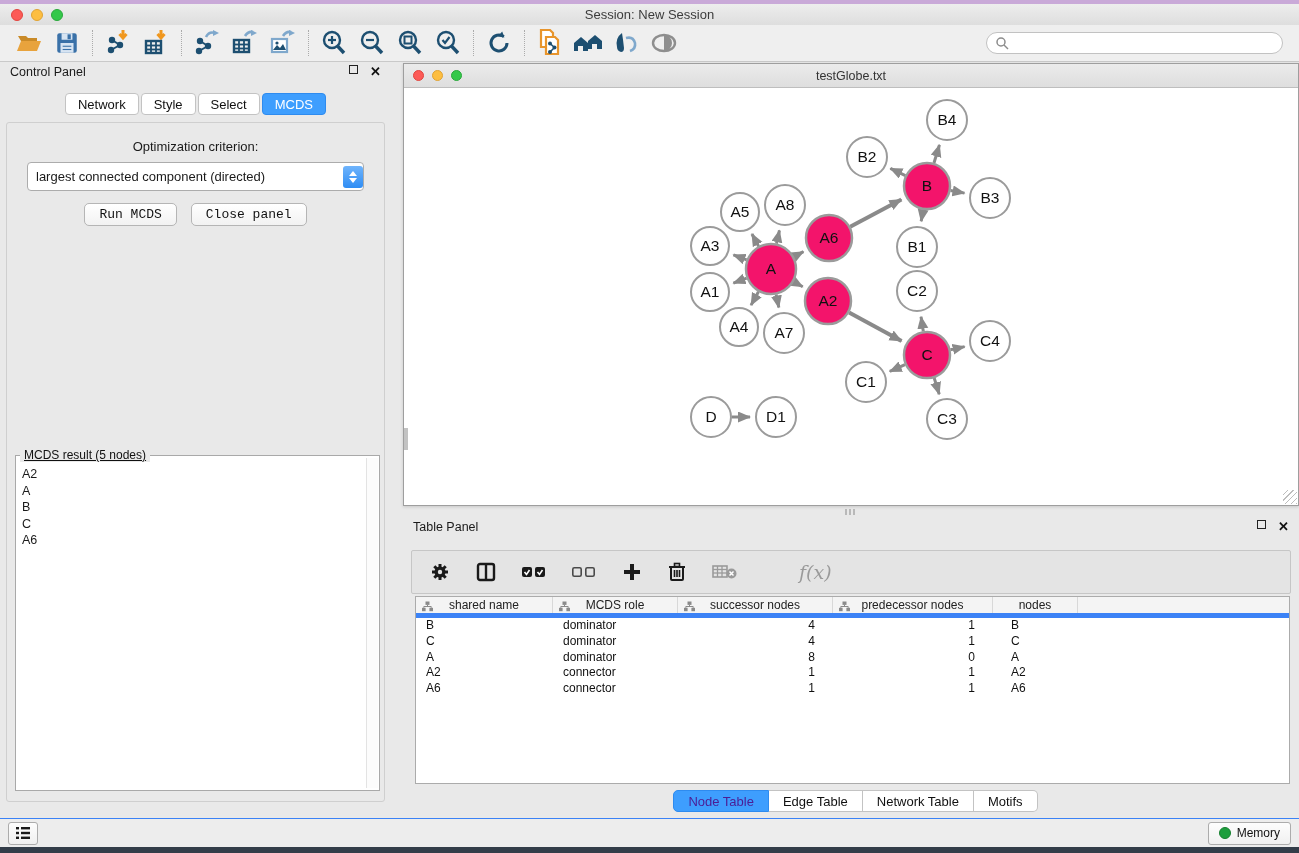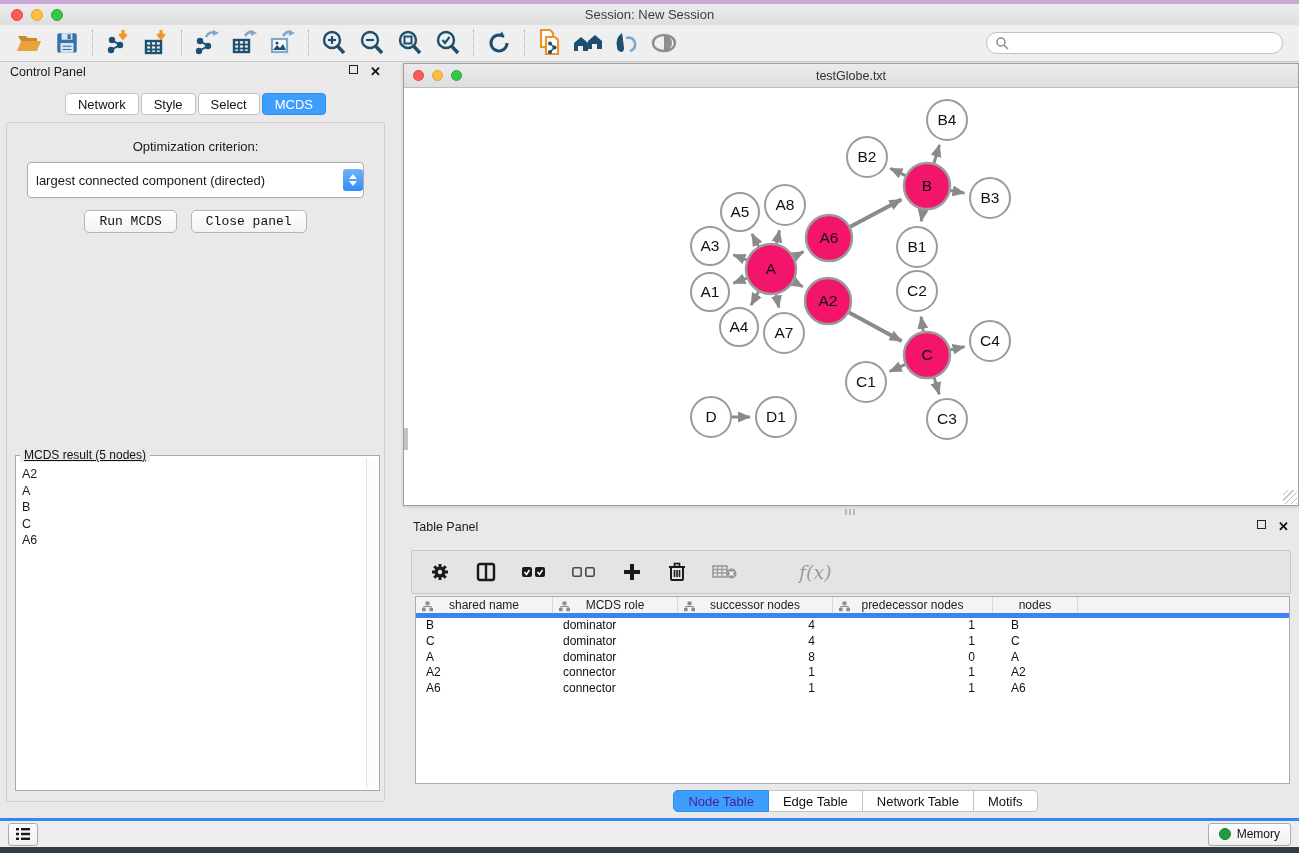--- a/index.html
+++ b/index.html
@@ -38,21 +38,21 @@
 
   
   .control-panel { position:absolute; left:0; top:65px; width:391px; height:745px; }
   .cp-tabs { display:flex; justify-content:center; gap:2px; margin-top:2px; }
   .cp-tab { font-size:13px; padding:2px 12px; height:22px; background:#fff; border:1px solid #C3C3C3;
             border-radius:4px; color:#111; display:flex; align-items:center; }
   .cp-tab.selected { background:#3E9EFE; border-color:#2E8BEF; color:#fff; }
   .cp-content { position:absolute; left:6px; right:6px; top:57px; bottom:8px; background:#E9E9E9;
                 border:1px solid #CFCFCF; border-radius:3px; }
   .opt-label { text-align:center; font-size:13px; margin-top:16px; }
-  .select-box { margin:8px 20px 0 20px; height:36px; background:#fff; border:1px solid #ACACAC; border-radius:4px;
+  .select-box { margin:8px 20px 0 20px; height:29px; background:#fff; border:1px solid #ACACAC; border-radius:4px;
                 display:flex; align-items:center; position:relative; }
   .select-box .sel-text { flex:1; font-size:13px; padding-left:8px; white-space:nowrap; overflow:hidden; }
   .sel-stepper { width:20px; height:22px; margin-right:0; border-radius:3px;
                  background:linear-gradient(#6FB4FC,#2F8DF4); display:flex; flex-direction:column;
                  align-items:center; justify-content:center; gap:2px; }
   .tri-up { width:0; height:0; border-left:4px solid transparent; border-right:4px solid transparent; border-bottom:5px solid #fff; }
   .tri-dn { width:0; height:0; border-left:4px solid transparent; border-right:4px solid transparent; border-top:5px solid #fff; }
   .btn-row { display:flex; justify-content:center; gap:14px; margin-top:12px; }
   .mac-btn { background:linear-gradient(#FFFFFF,#F2F2F2); border:1px solid #B5B5B5; border-radius:5px;
              font-size:13px; padding:3px 14px; color:#111; font-family:Liberation Mono, monospace; }
@@ -96,21 +96,21 @@
   .nt-cell { overflow:hidden; white-space:nowrap; }
   .tp-tabs { position:absolute; left:0; right:0; top:270px; display:flex; justify-content:center; }
   .tp-tab { font-size:13px; height:22px; padding:2px 14px; display:flex; align-items:center;
             background:#fff; border:1px solid #C3C3C3; border-left-width:0; color:#111; }
   .tp-tab:first-child { border-left-width:1px; border-radius:5px 0 0 5px; }
   .tp-tab:last-child { border-radius:0 5px 5px 0; }
   .tp-tab.selected { background:#3E9EFE; border-color:#2E8BEF; color:#4c1d95;margin-left:9px; }
 
   
   .statusbar { position:absolute; left:0; top:818px; width:100%; height:29px; background:#EDEDED;
-               border-top:3px solid #3b82f6; display:flex; align-items:center; padding:0 8px; }
+               border-top:1px solid #3b82f6; display:flex; align-items:center; padding:0 8px; }
   .sb-btn { background:linear-gradient(#FDFDFD,#F0F0F0); border:1px solid #ACACAC; border-radius:3px;
             height:23px; display:flex; align-items:center; justify-content:center; padding:0 6px; gap:6px; }
   .sb-btn.right { margin-left:auto; font-size:12px; color:#111; padding:0 10px; }
   .mem-dot { width:12px; height:12px; border-radius:50%; background:#1E9E3E; border:1px solid #16802F; }
   .desktop-strip { position:absolute; left:0; top:847px; width:100%; height:6px; background:#333D49; }
 
   svg text { font-family:"Liberation Sans", sans-serif; }
 </style>
 </head>
 <body>

